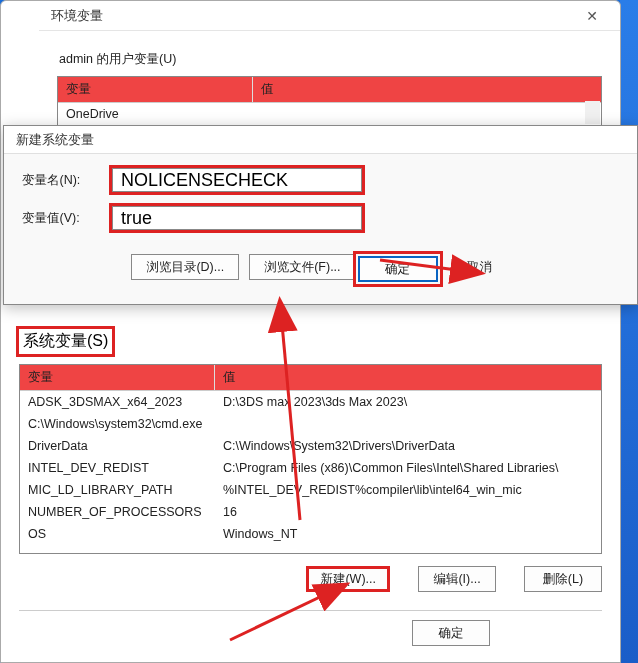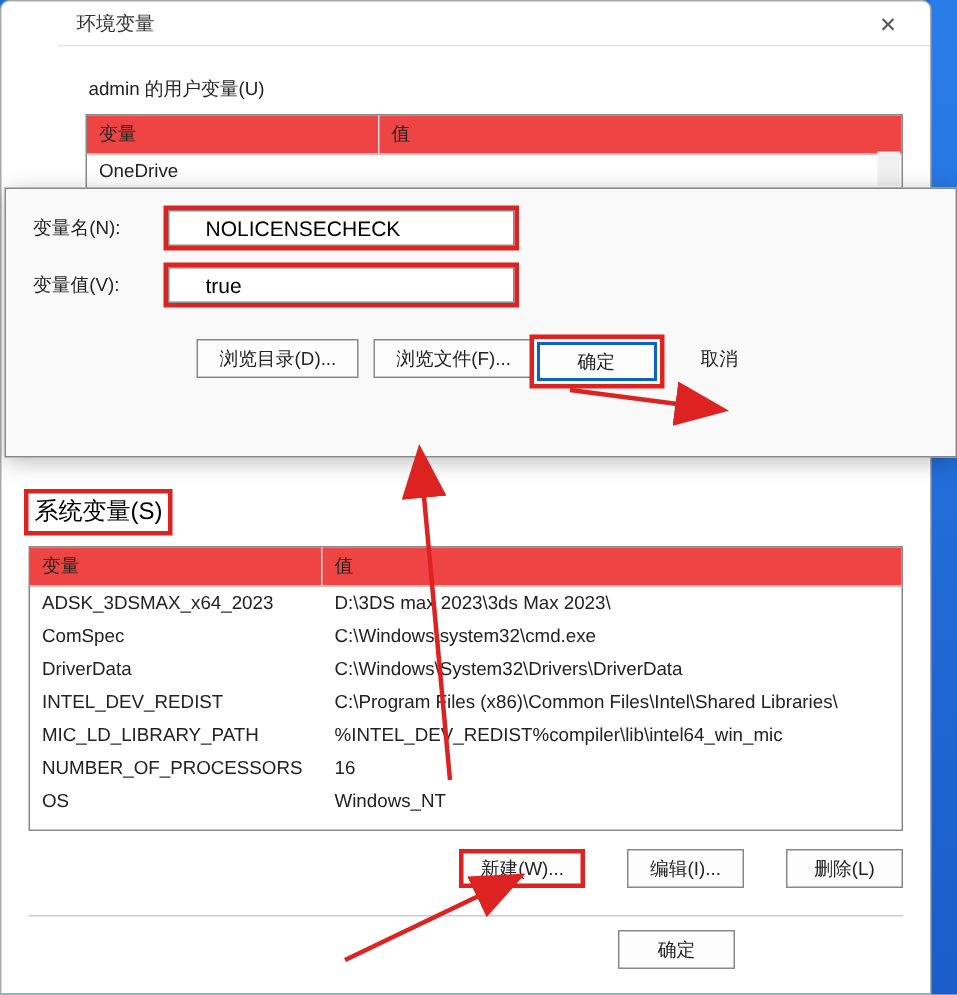--- a/index.html
+++ b/index.html
@@ -36,21 +36,21 @@
 
 .sys-block { position: absolute; left: 18px; top: 328px; right: 18px; }
 .highlight-red { outline: 3px solid #d22; outline-offset: 0; }
 .highlight-red-btn { border: 3px solid #d22 !important; padding: 0 11px; }
 
 .modal { position: absolute; left: 3px; top: 125px; width: 635px; height: 180px; background: #f9f9f9; border: 1px solid #888; box-shadow: 0 3px 14px rgba(0,0,0,.25); }
 .modal .mtitle { height: 28px; display: flex; align-items: center; padding: 0 12px; font-size: 13px; color: #333; border-bottom: 1px solid #e0e0e0; background: #fff; }
 .modal .mbody { padding: 14px 18px 10px 18px; font-size: 12.5px; }
 .fieldrow { display: flex; align-items: center; margin-bottom: 14px; }
 .fieldrow label { width: 90px; color: #222; }
-.fieldrow input { flex: 0 0 140px; height: 24px; padding: 2px 24px; border: 1px solid #888; font-size: 14px; background: #fff; }
+.fieldrow input { flex: 0 0 140px; height: 24px; padding: 2px 8px; border: 1px solid #888; font-size: 18px; background: #fff; }
 .modal .mbuttons { display: flex; justify-content: center; padding: 0 18px 12px 18px; }
 .mbuttons .left { display: flex; gap: 10px; }
 .mbuttons .right { display: flex; gap: 10px; }
 
 .arrow-svg { position: absolute; pointer-events: none; }
 
 .sep-groove { border-top: 1px solid #ccc; margin: 4px 0 10px 0; }
 
 .bottom-ok { position: absolute; right: 130px; bottom: 16px; }
 </style>
@@ -89,21 +89,20 @@
       <div class="listhead">
         <div class="col col-var">变量</div>
         <div class="col col-val">值</div>
       </div>
       <div class="listrows" id="sysrows">
           <div class="row">
             <div class="cell cell-var">ADSK_3DSMAX_x64_2023</div>
             <div class="cell cell-val">D:\3DS max 2023\3ds Max 2023\</div>
           </div>
           <div class="row">
-            <div class="cell cell-var">ComSpec</div>
             <div class="cell cell-val">C:\Windows\system32\cmd.exe</div>
           </div>
           <div class="row">
             <div class="cell cell-var">DriverData</div>
             <div class="cell cell-val">C:\Windows\System32\Drivers\DriverData</div>
           </div>
           <div class="row">
             <div class="cell cell-var">INTEL_DEV_REDIST</div>
             <div class="cell cell-val">C:\Program Files (x86)\Common Files\Intel\Shared Libraries\</div>
           </div>
@@ -128,20 +127,21 @@
       <button class="btn">删除(L)</button>
     </div>
 
     <div class="sep-groove" style="margin-top:18px;"></div>
   </div>
 
   <button class="btn bottom-ok">确定</button>
 </div>
 
 <div class="modal">
+  <div class="mtitle">新建系统变量</div>
   <div class="mbody">
     <div class="fieldrow">
       <label>变量名(N):</label>
       <input class="highlight-red" type="text" value="NOLICENSECHECK" style="">
     </div>
     <div class="fieldrow">
       <label>变量值(V):</label>
       <input class="highlight-red" type="text" value="true" style="">
     </div>
   </div>

